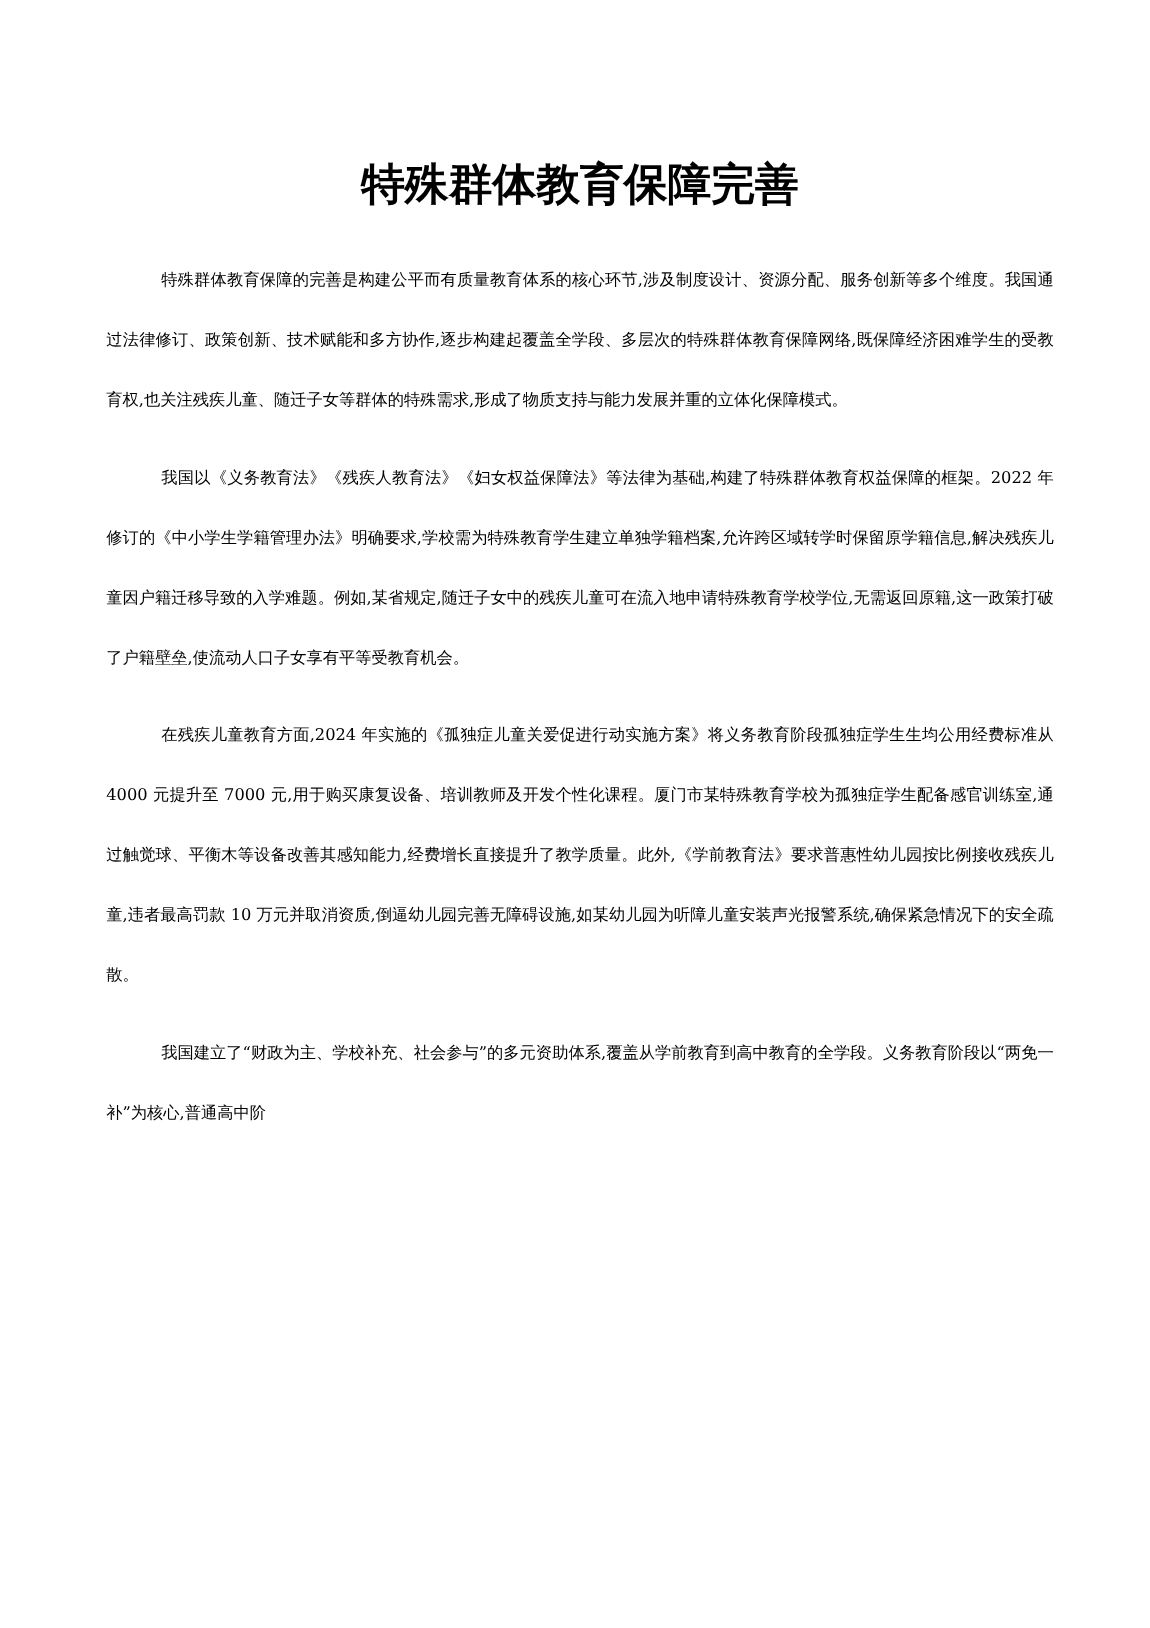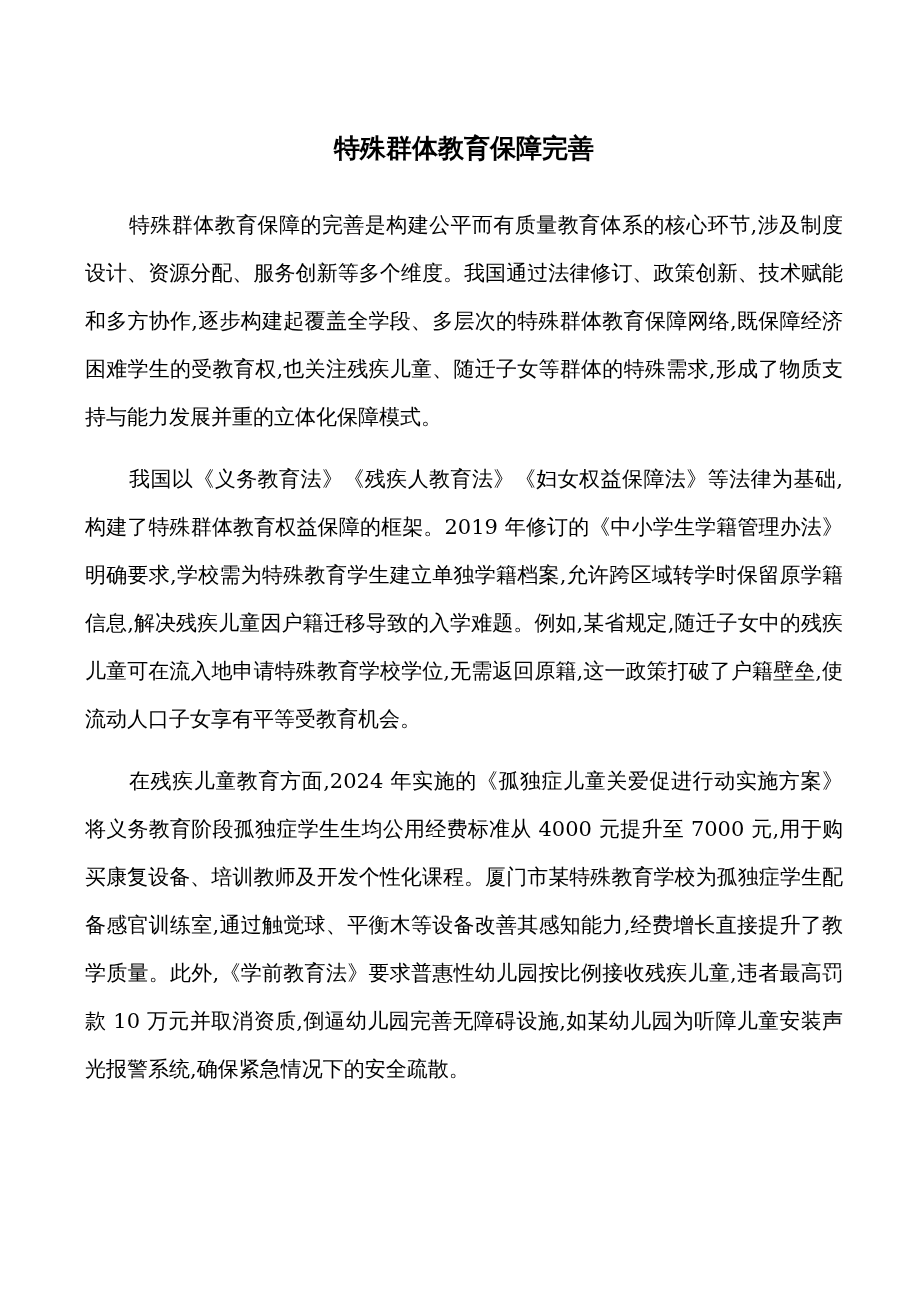--- a/index.html
+++ b/index.html
@@ -12,41 +12,42 @@
     width: 920px;
     height: 1302px;
     background: #ffffff;
     box-sizing: border-box;
     padding: 127px 77px 0 85px;
     overflow: hidden;
   }
   .doc-title {
     font-family: "DejaVu Sans", "Liberation Sans", sans-serif;
     font-weight: bold;
-    font-size: 26px;
+    font-size: 35px;
     line-height: 42px;
     letter-spacing: 0px;
     text-align: center;
     color: #000000;
     margin: 0 0 32px 0;
   }
   .doc-body p {
     font-family: "DejaVu Serif", "Liberation Serif", serif;
-    font-size: 21px;
+    font-size: 13px;
     line-height: 48px;
     color: #000000;
     text-align: justify;
     text-indent: 44px;
     margin: 0 0 14px 0;
     word-break: break-all;
   }
 </style>
 </head>
 <body>
 
 <div class="page">
   <h1 class="doc-title">特殊群体教育保障完善</h1>
   <div class="doc-body">
     <p>特殊群体教育保障的完善是构建公平而有质量教育体系的核心环节,涉及制度设计、资源分配、服务创新等多个维度。我国通过法律修订、政策创新、技术赋能和多方协作,逐步构建起覆盖全学段、多层次的特殊群体教育保障网络,既保障经济困难学生的受教育权,也关注残疾儿童、随迁子女等群体的特殊需求,形成了物质支持与能力发展并重的立体化保障模式。</p>
-    <p>我国以《义务教育法》《残疾人教育法》《妇女权益保障法》等法律为基础,构建了特殊群体教育权益保障的框架。2019 年修订的《中小学生学籍管理办法》明确要求,学校需为特殊教育学生建立单独学籍档案,允许跨区域转学时保留原学籍信息,解决残疾儿童因户籍迁移导致的入学难题。例如,某省规定,随迁子女中的残疾儿童可在流入地申请特殊教育学校学位,无需返回原籍,这一政策打破了户籍壁垒,使流动人口子女享有平等受教育机会。</p>
+    <p>我国以《义务教育法》《残疾人教育法》《妇女权益保障法》等法律为基础,构建了特殊群体教育权益保障的框架。2022 年修订的《中小学生学籍管理办法》明确要求,学校需为特殊教育学生建立单独学籍档案,允许跨区域转学时保留原学籍信息,解决残疾儿童因户籍迁移导致的入学难题。例如,某省规定,随迁子女中的残疾儿童可在流入地申请特殊教育学校学位,无需返回原籍,这一政策打破了户籍壁垒,使流动人口子女享有平等受教育机会。</p>
     <p>在残疾儿童教育方面,2024 年实施的《孤独症儿童关爱促进行动实施方案》将义务教育阶段孤独症学生生均公用经费标准从 4000 元提升至 7000 元,用于购买康复设备、培训教师及开发个性化课程。厦门市某特殊教育学校为孤独症学生配备感官训练室,通过触觉球、平衡木等设备改善其感知能力,经费增长直接提升了教学质量。此外,《学前教育法》要求普惠性幼儿园按比例接收残疾儿童,违者最高罚款 10 万元并取消资质,倒逼幼儿园完善无障碍设施,如某幼儿园为听障儿童安装声光报警系统,确保紧急情况下的安全疏散。</p>
+    <p>我国建立了“财政为主、学校补充、社会参与”的多元资助体系,覆盖从学前教育到高中教育的全学段。义务教育阶段以“两免一补”为核心,普通高中阶</p>
   </div>
 </div>
 
 </body></html>

